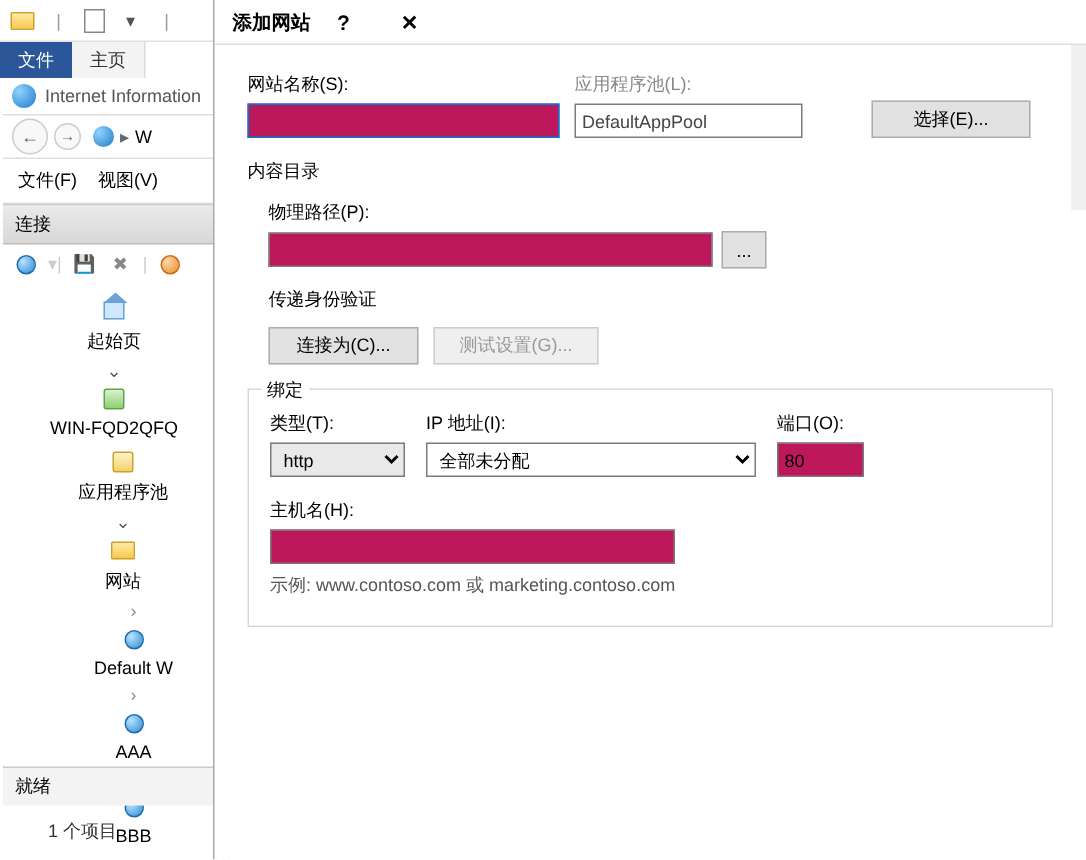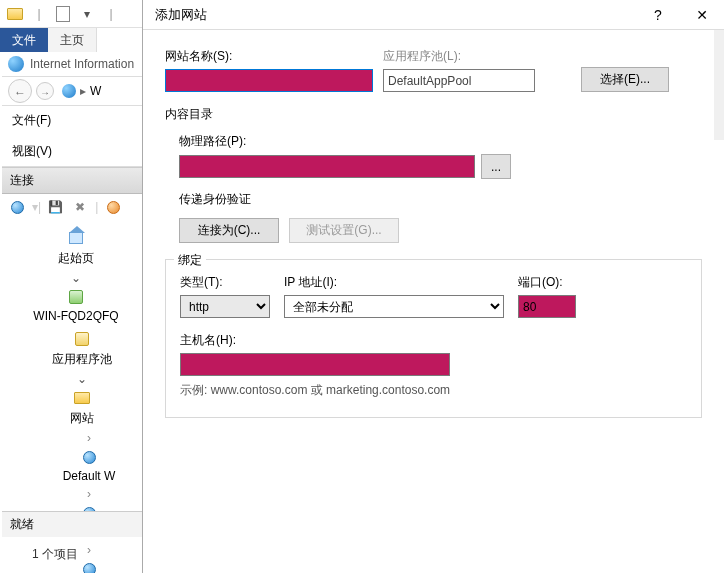--- a/index.html
+++ b/index.html
@@ -18,21 +18,21 @@
 .ribbon-tab.active { background: #2b579a; color: #fff; }
 .ribbon-tab.inactive { background: #f3f3f3; color: #333; border-right: 1px solid #ddd; }
 
 
 .iis-window { position: absolute; left: 2px; top: 52px; width: 148px; height: 500px; background: #fff; }
 .iis-title { display: flex; align-items: center; gap: 6px; padding: 4px 6px; color: #555; }
 .iis-globe { width: 16px; height: 16px; background: radial-gradient(circle at 30% 30%, #8fd3ff, #1e7bc9); border-radius: 50%; }
 .iis-nav { display: flex; align-items: center; gap: 4px; padding: 2px 6px; border-top: 1px solid #ddd; border-bottom: 1px solid #ddd; }
 .nav-back, .nav-fwd { width: 24px; height: 24px; border: 1px solid #ccc; border-radius: 12px; display: flex; align-items: center; justify-content: center; color: #666; background: #f8f8f8; }
 .breadcrumb { display: flex; align-items: center; gap: 4px; padding-left: 4px; }
-.iis-menu { display: flex; gap: 14px; padding: 6px 10px; border-bottom: 1px solid #ddd; flex-direction: column; }
+.iis-menu { display: flex; gap: 14px; padding: 6px 10px; border-bottom: 1px solid #ddd; }
 .conn-header { background: linear-gradient(#eaeaea,#d8d8d8); padding: 4px 8px; border-top: 1px solid #ccc; border-bottom: 1px solid #bbb; }
 .conn-toolbar { display: flex; gap: 6px; padding: 4px 6px; align-items: center; }
 .tb-ic { width: 18px; height: 18px; display: flex; align-items: center; justify-content: center; }
 .tree { padding: 4px 2px; }
 .tree-row { display: flex; align-items: center; gap: 4px; padding: 2px 2px; white-space: nowrap; flex-direction: column; }
 .tree-row .twist { width: 12px; text-align: center; color: #555; }
 .tree-row .ic { width: 16px; height: 16px; display: flex; align-items: center; justify-content: center; }
 .indent1 { padding-left: 14px; justify-content: space-between; }
 .indent2 { padding-left: 28px; }
 .server-ic { width: 14px; height: 14px; background: linear-gradient(#d9f2d0,#8fcf72); border: 1px solid #5ea644; border-radius: 2px; }
@@ -40,21 +40,21 @@
 .site-folder-ic { width: 16px; height: 12px; background: linear-gradient(#ffe9a6,#f7ca4d); border: 1px solid #c9a227; border-radius: 1px; }
 .globe-sm { width: 13px; height: 13px; background: radial-gradient(circle at 30% 30%, #b8e3ff, #2b8ad6); border-radius: 50%; border: 1px solid #1e6aa8; }
 .home-ic { width: 14px; height: 12px; background: #cfe8ff; border: 1px solid #6aa3d8; position: relative; }
 .home-ic::before { content: ""; position: absolute; top: -7px; left: -1px; border-left: 8px solid transparent; border-right: 8px solid transparent; border-bottom: 7px solid #6aa3d8; }
 
 .status-bar { position: absolute; left: 2px; bottom: 36px; width: 146px; background: #f3f3f3; border-top: 1px solid #ccc; padding: 4px 8px; }
 .item-count { position: absolute; left: 32px; bottom: 10px; color: #333; }
 
 
 .dialog { position: absolute; left: 142px; top: 0; width: 582px; height: 573px; background: #fff; border-left: 1px solid #aaa; }
-.dlg-titlebar { height: 30px; display: flex; align-items: center; justify-content: space-between; padding: 0 0 0 12px; border-bottom: 1px solid #ddd; }
+.dlg-titlebar { height: 30px; display: flex; align-items: center; padding: 0 0 0 12px; border-bottom: 1px solid #ddd; font-weight: bold; }
 .dlg-title { font-size: 13px; }
 .dlg-controls { display: flex; }
 .dlg-help, .dlg-close { width: 44px; height: 30px; display: flex; align-items: center; justify-content: center; font-size: 14px; }
 .dlg-body { padding: 18px 22px; }
 
 .form-row { display: flex; gap: 8px; align-items: flex-end; margin-bottom: 14px; }
 .label { display: block; margin-bottom: 4px; color: #000; }
 .label.disabled { color: #888; }
 .text-input { height: 23px; border: 1px solid #7a7a7a; padding: 2px 4px; background: #be185d; }
 .text-input.blue { border: 1px solid #0078d7; }
@@ -207,21 +207,21 @@
   <div class="dlg-body">
     <div class="form-row">
       <div style="flex:0 0 210px;">
         <label class="label">网站名称(S):</label>
         <input class="text-input blue" style="width: 208px;" value="">
       </div>
       <div style="flex:0 0 190px;">
         <label class="label disabled">应用程序池(L):</label>
         <input class="text-input ro" style="width: 152px;" readonly="" value="DefaultAppPool">
       </div>
-      <button class="btn" style="width:88px;">选择(E)...</button>
+      <button class="btn" style="width:106px;">选择(E)...</button>
     </div>
 
     <div class="fieldset">
       <div class="legend">内容目录</div>
       <div style="padding-left:14px;">
         <label class="label">物理路径(P):</label>
         <div style="display:flex;gap:6px;align-items:center;">
           <input class="text-input" style="width: 296px;" value="">
           <button class="btn small" style="width:30px;">...</button>
         </div>

